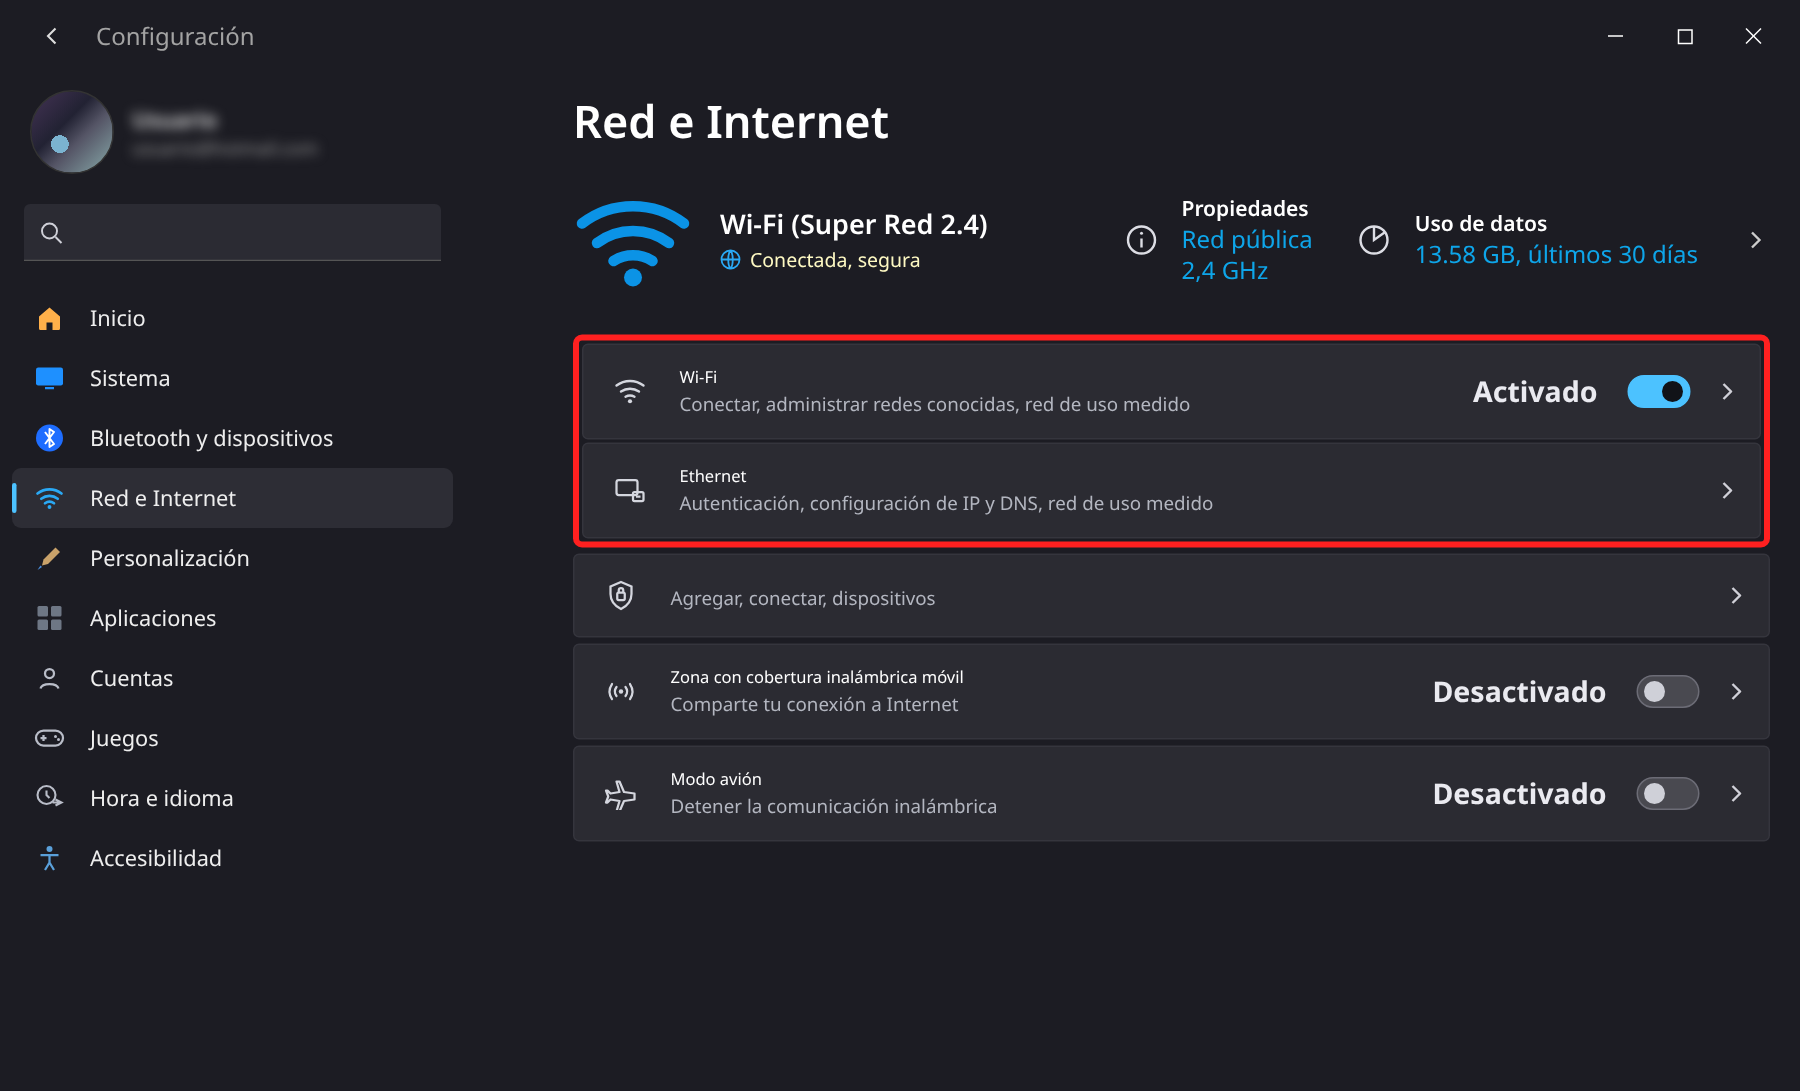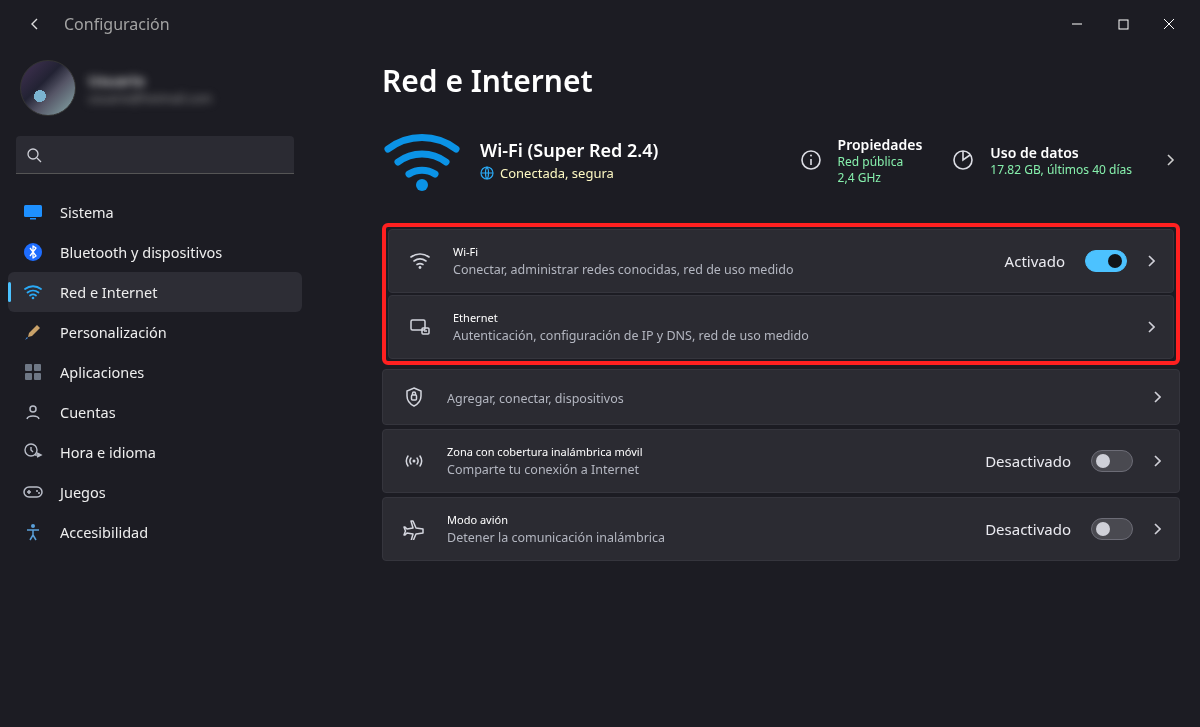--- a/index.html
+++ b/index.html
@@ -152,21 +152,21 @@
   .status-text .net-name { font-size: 18px; font-weight:600; }
   .status-text .net-sub { font-size: 13px; color: #fef9c3; display:flex; align-items:center; gap:6px; margin-top:2px;}
   .status-right {
     margin-left: auto;
     display:flex;
     align-items:center;
     gap: 28px;
   }
   .mini-block { display:flex; align-items:center; gap:14px; cursor:pointer;}
   .mini-block .lbl { font-size:14px; font-weight:600; }
-  .mini-block .sub { font-size:12px; color:#86efac; line-height:1.3; }
+  .mini-block .sub { font-size:16px; color:#0ea5e9; line-height:1.3; }
   .mini-block .micon { width:26px; height:26px; display:flex; align-items:center; justify-content:center; color:#e6e6ee;}
   .chev-container { width:20px; display:flex; align-items:center; justify-content:center; color:#ccc;}
 
   .row {
     background: #2b2b32;
     border: 1px solid #35353d;
     border-radius: 4px;
     margin-bottom: 4px;
     padding: 14px 18px;
     display:flex;
@@ -176,21 +176,21 @@
   }
   .row .row-icon {
     width: 26px; height:26px;
     display:flex; align-items:center; justify-content:center;
     color:#d4d6de;
     flex-shrink:0;
   }
   .row .row-text { flex:1; min-width:0; }
   .row .row-title { font-size: 11px; color:#fff; }
   .row .row-sub { font-size: 12.5px; color:#b3b6c0; margin-top:2px;}
-  .row .row-status { font-size:15px; color:#eaeaf0; }
+  .row .row-status { font-size:19px; color:#eaeaf0;font-weight:bold; }
   .row .row-chev { color:#d0d0d8; }
 
   .toggle {
     width: 42px; height: 22px; border-radius: 11px;
     background:#494950; position:relative;
     border:1px solid #6c6c76;
   }
   .toggle::after{
     content:""; position:absolute;
     width:14px; height:14px; border-radius:50%;
@@ -259,20 +259,28 @@
     <div class="search">
       <span>
         <svg width="16" height="16" viewBox="0 0 16 16" fill="none" stroke="#cfd0d8" stroke-width="1.3">
             <circle cx="7" cy="7" r="5"></circle>
             <line x1="11" y1="11" x2="15" y2="15"></line>
           </svg>
       </span>
     </div>
 
     <ul class="nav">
+      <li class="nav-item inicio">
+        <span class="icon-slot">
+          <svg width="20" height="20" viewBox="0 0 20 20">
+              <path d="M3 9l7-6 7 6v8a1 1 0 0 1-1 1h-4v-5H8v5H4a1 1 0 0 1-1-1V9z" fill="#ffb04a"></path>
+            </svg>
+        </span>
+        <span>Inicio</span>
+      </li>
       <li class="nav-item sistema">
         <span class="icon-slot">
           <svg width="20" height="16" viewBox="0 0 20 16">
               <rect x="1" y="1" width="18" height="12" rx="1.5" fill="#1e90ff"></rect>
               <rect x="7" y="14" width="6" height="1.5" fill="#1e90ff"></rect>
             </svg>
         </span>
         <span>Sistema</span>
       </li>
       <li class="nav-item bt">
@@ -319,38 +327,38 @@
         <span class="icon-slot">
           <svg width="18" height="18" viewBox="0 0 18 18" fill="none" stroke="#b9bdc8" stroke-width="1.5">
               <circle cx="9" cy="6" r="3"></circle>
               <path d="M3 16c1-4 11-4 12 0"></path>
             </svg>
         </span>
         <span>Cuentas</span>
       </li>
       <li class="nav-item">
         <span class="icon-slot">
-          <svg width="20" height="20" viewBox="0 0 20 20" fill="none" stroke="#b9bdc8" stroke-width="1.4">
-              <circle cx="8" cy="8" r="6"></circle>
-              <path d="M8 5v3l2 2"></path>
-              <path d="M12 13h6M14 11l4 2-4 2" fill="none"></path>
-            </svg>
-        </span>
-        <span>Hora e idioma</span>
-      </li>
-      <li class="nav-item">
-        <span class="icon-slot">
           <svg width="22" height="16" viewBox="0 0 22 16" fill="none" stroke="#b9bdc8" stroke-width="1.5">
               <rect x="2" y="3" width="18" height="10" rx="5"></rect>
               <path d="M7 6v4M5 8h4"></path>
               <circle cx="15" cy="7" r="1" fill="#b9bdc8" stroke="none"></circle>
               <circle cx="17" cy="9" r="1" fill="#b9bdc8" stroke="none"></circle>
             </svg>
         </span>
         <span>Juegos</span>
+      </li>
+      <li class="nav-item">
+        <span class="icon-slot">
+          <svg width="20" height="20" viewBox="0 0 20 20" fill="none" stroke="#b9bdc8" stroke-width="1.4">
+              <circle cx="8" cy="8" r="6"></circle>
+              <path d="M8 5v3l2 2"></path>
+              <path d="M12 13h6M14 11l4 2-4 2" fill="none"></path>
+            </svg>
+        </span>
+        <span>Hora e idioma</span>
       </li>
       <li class="nav-item">
         <span class="icon-slot">
           <svg width="20" height="20" viewBox="0 0 20 20" fill="none" stroke="#5aa0da" stroke-width="1.5">
               <circle cx="10" cy="4" r="2" fill="#5aa0da" stroke="none"></circle>
               <path d="M4 8h12M10 8v5m0 0l-3 5m3-5l3 5"></path>
             </svg>
         </span>
         <span>Accesibilidad</span>
       </li>
@@ -400,21 +408,21 @@
 
         <div class="mini-block">
           <span class="micon">
             <svg width="24" height="24" viewBox="0 0 24 24" fill="none" stroke="#dcdde4" stroke-width="1.6">
                 <circle cx="12" cy="12" r="9"></circle>
                 <path d="M12 3v9l7-5"></path>
               </svg>
           </span>
           <div>
             <div class="lbl">Uso de datos</div>
-            <div class="sub">17.82 GB, últimos 40 días</div>
+            <div class="sub">13.58 GB, últimos 30 días</div>
           </div>
         </div>
 
         <div class="chev-container">
           <svg width="10" height="14" viewBox="0 0 10 14" fill="none" stroke="currentColor" stroke-width="1.6">
               <path d="M3 2l5 5-5 5"></path>
             </svg>
         </div>
       </div>
     </div>

